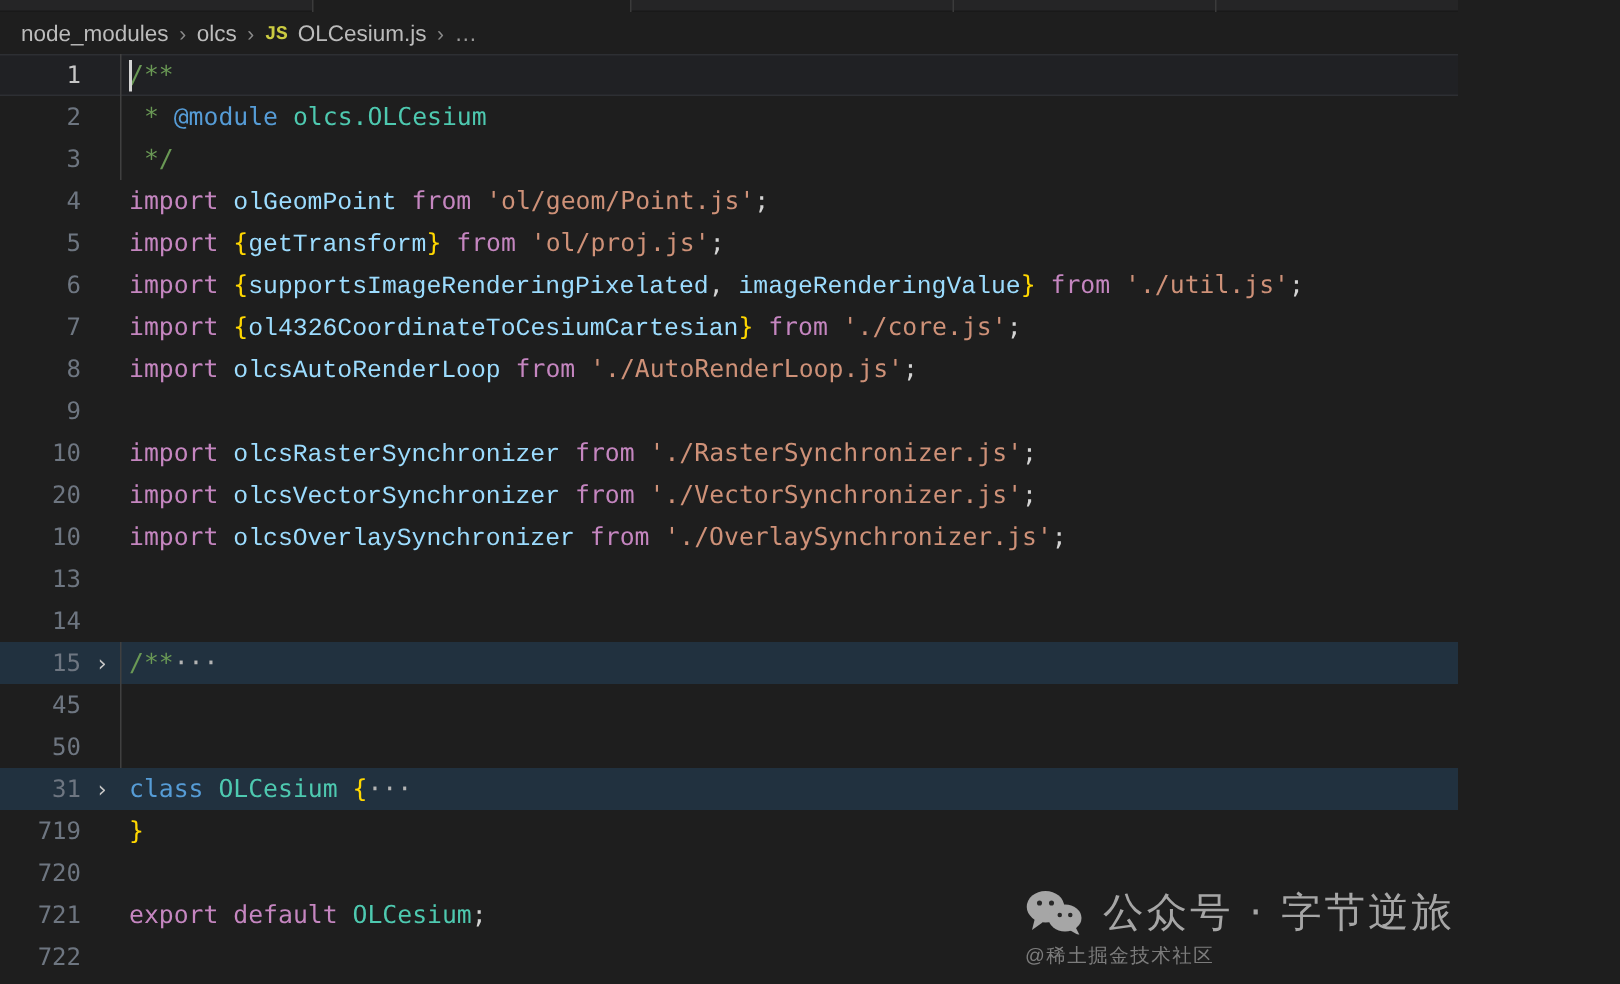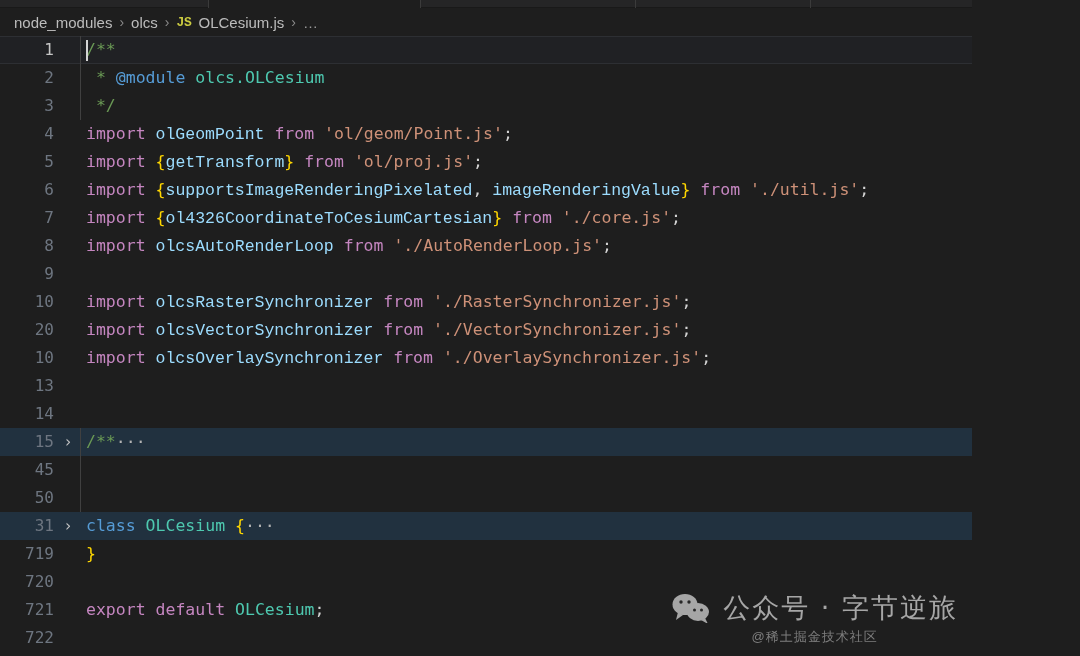--- a/index.html
+++ b/index.html
@@ -171,23 +171,23 @@
   .t-string   { color: #CE9178; }
   .t-brace    { color: #FFD700; }
   .t-punc     { color: #d4d4d4; }
   .t-class-kw { color: #569CD6; }
   .t-classname{ color: #4EC9B0; }
   .t-fold     { color: #b4b4b4; }
 
   
   .watermark {
     position: absolute;
-    right: 14px;
+    right: 2px;
     bottom: 10px;
-    text-align: center;
+    text-align: left;
     pointer-events: none;
     user-select: none;
   }
   .wm-main {
     display: flex;
     align-items: center;
     justify-content: flex-end;
     color: #b9b9b9;
     font-family: "DejaVu Sans", sans-serif;
     font-size: 27px;

